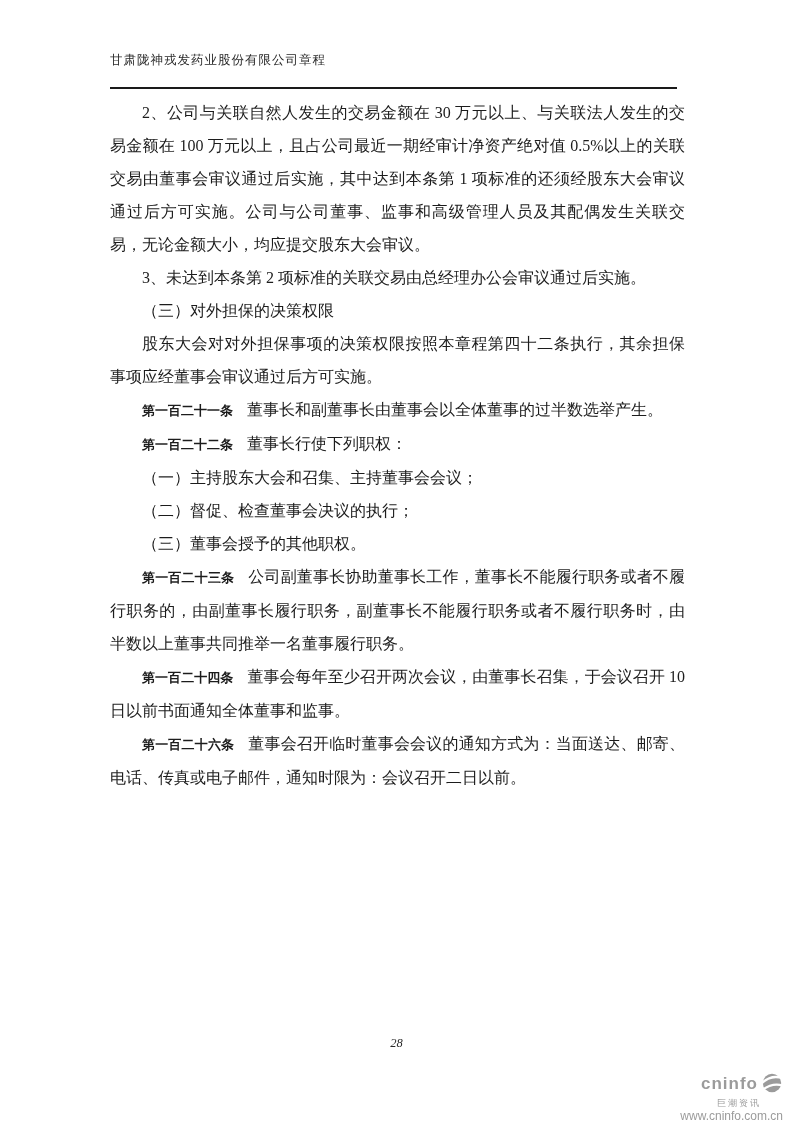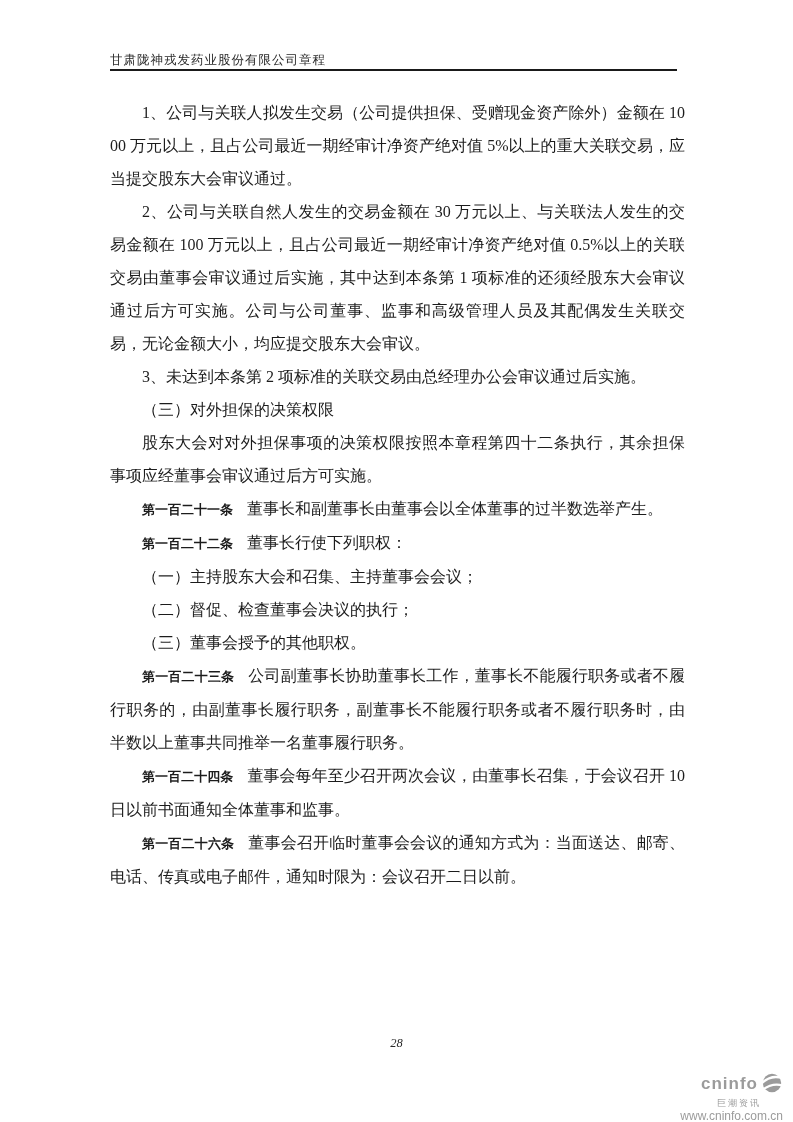--- a/index.html
+++ b/index.html
@@ -17,21 +17,21 @@
   .header {
     position: absolute;
     left: 110px;
     top: 52px;
     width: 574px;
   }
   .header-title {
     font-size: 12.5px;
     color: #2a2a2a;
     letter-spacing: 1px;
-    padding-bottom: 0;
+    padding-bottom: 18px;
   }
   .header-rule {
     width: 567px;
     border-bottom: 2px solid #1a1a1a;
     height: 0;
   }
   .body-text {
     position: absolute;
     left: 110px;
     top: 96px;
@@ -98,21 +98,20 @@
 <body>
 
 <div class="page">
 
   <div class="header">
     <div class="header-title">甘肃陇神戎发药业股份有限公司章程</div>
     <div class="header-rule"></div>
   </div>
 
   <div class="body-text">
-    <p class="para"><span>1、公司与关联人拟发生交易（公司提供担保、受赠现金资产除外）金额在 1000 万元以上，且占公司最近一期经审计净资产绝对值 5%以上的重大关联交易，应当提交股东大会审议通过。</span></p>
     <p class="para"><span>2、公司与关联自然人发生的交易金额在 30 万元以上、与关联法人发生的交易金额在 100 万元以上，且占公司最近一期经审计净资产绝对值 0.5%以上的关联交易由董事会审议通过后实施，其中达到本条第 1 项标准的还须经股东大会审议通过后方可实施。公司与公司董事、监事和高级管理人员及其配偶发生关联交易，无论金额大小，均应提交股东大会审议。</span></p>
     <p class="para"><span>3、未达到本条第 2 项标准的关联交易由总经理办公会审议通过后实施。</span></p>
     <p class="para"><span>（三）对外担保的决策权限</span></p>
     <p class="para"><span>股东大会对对外担保事项的决策权限按照本章程第四十二条执行，其余担保事项应经董事会审议通过后方可实施。</span></p>
     <p class="para"><b>第一百二十一条</b><span>董事长和副董事长由董事会以全体董事的过半数选举产生。</span></p>
     <p class="para"><b>第一百二十二条</b><span>董事长行使下列职权：</span></p>
     <p class="para"><span>（一）主持股东大会和召集、主持董事会会议；</span></p>
     <p class="para"><span>（二）督促、检查董事会决议的执行；</span></p>
     <p class="para"><span>（三）董事会授予的其他职权。</span></p>
     <p class="para"><b>第一百二十三条</b><span>公司副董事长协助董事长工作，董事长不能履行职务或者不履行职务的，由副董事长履行职务，副董事长不能履行职务或者不履行职务时，由半数以上董事共同推举一名董事履行职务。</span></p>

